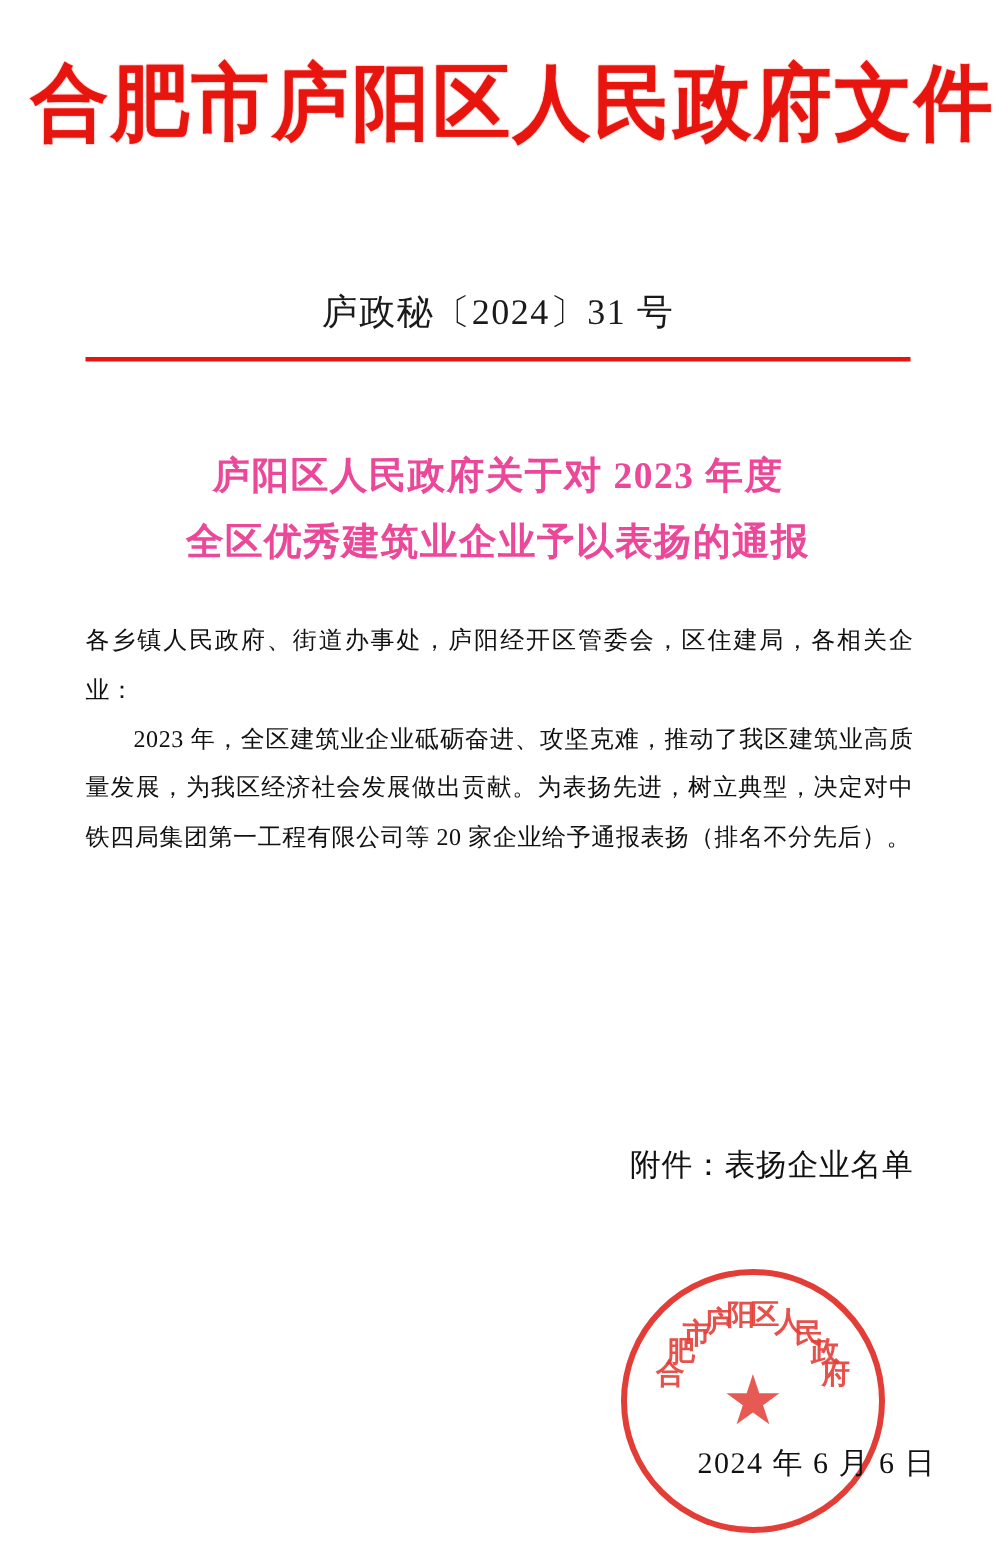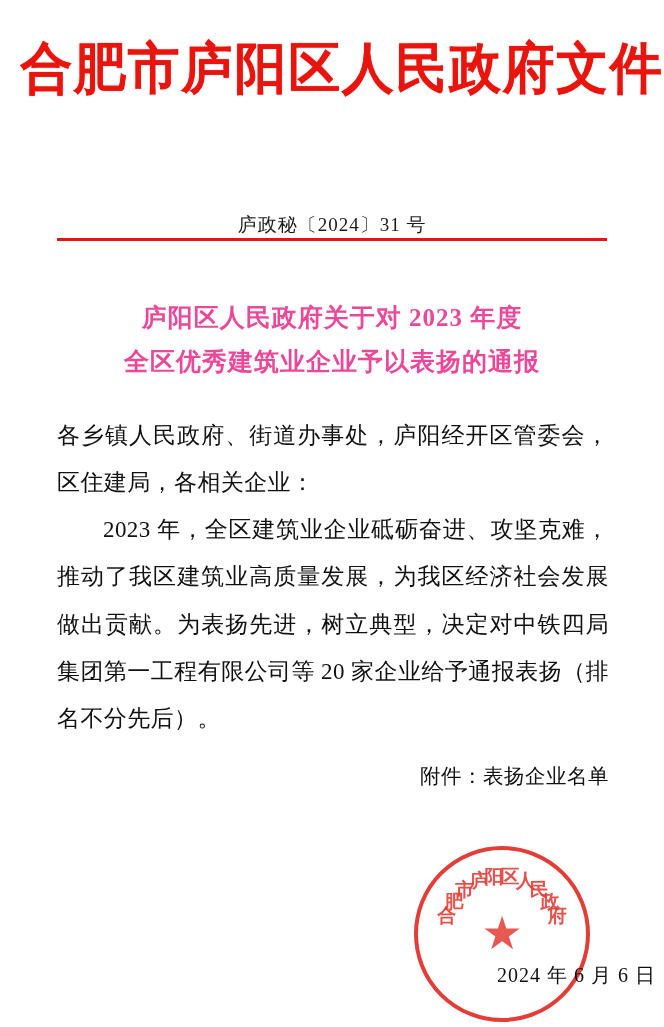--- a/index.html
+++ b/index.html
@@ -39,25 +39,25 @@
     letter-spacing: 2px;
     line-height: 1.15;
     white-space: nowrap;
     transform: scaleX(0.94);
     text-shadow: 0 0 1px #e8150f;
   }
 
   
   .doc-number {
     position: absolute;
-    top: 212px;
+    top: 192px;
     left: 0;
     width: 664px;
     text-align: center;
-    font-size: 19px;
+    font-size: 24px;
     letter-spacing: 1px;
     color: #1a1a1a;
   }
 
   
   .red-rule {
     position: absolute;
     top: 238px;
     left: 57px;
     width: 550px;
@@ -82,21 +82,21 @@
     display: block;
     white-space: nowrap;
   }
 
   
   .body-text {
     position: absolute;
     top: 412px;
     left: 57px;
     width: 552px;
-    font-size: 23px;
+    font-size: 16px;
     line-height: 2.05;
     letter-spacing: 0.4px;
     color: #111111;
     text-align: justify;
   }
   .body-text p {
     margin: 0;
   }
   .body-text p.indent {
     text-indent: 2em;
@@ -118,21 +118,20 @@
   
   .doc-date {
     position: absolute;
     top: 962px;
     left: 0;
     width: 624px;
     text-align: right;
     font-size: 20px;
     letter-spacing: 1px;
     color: #111111;
-    padding-left: 32px;
   }
 
   
   .seal {
     position: absolute;
     top: 846px;
     left: 414px;
     width: 168px;
     height: 168px;
     border-radius: 50%;

